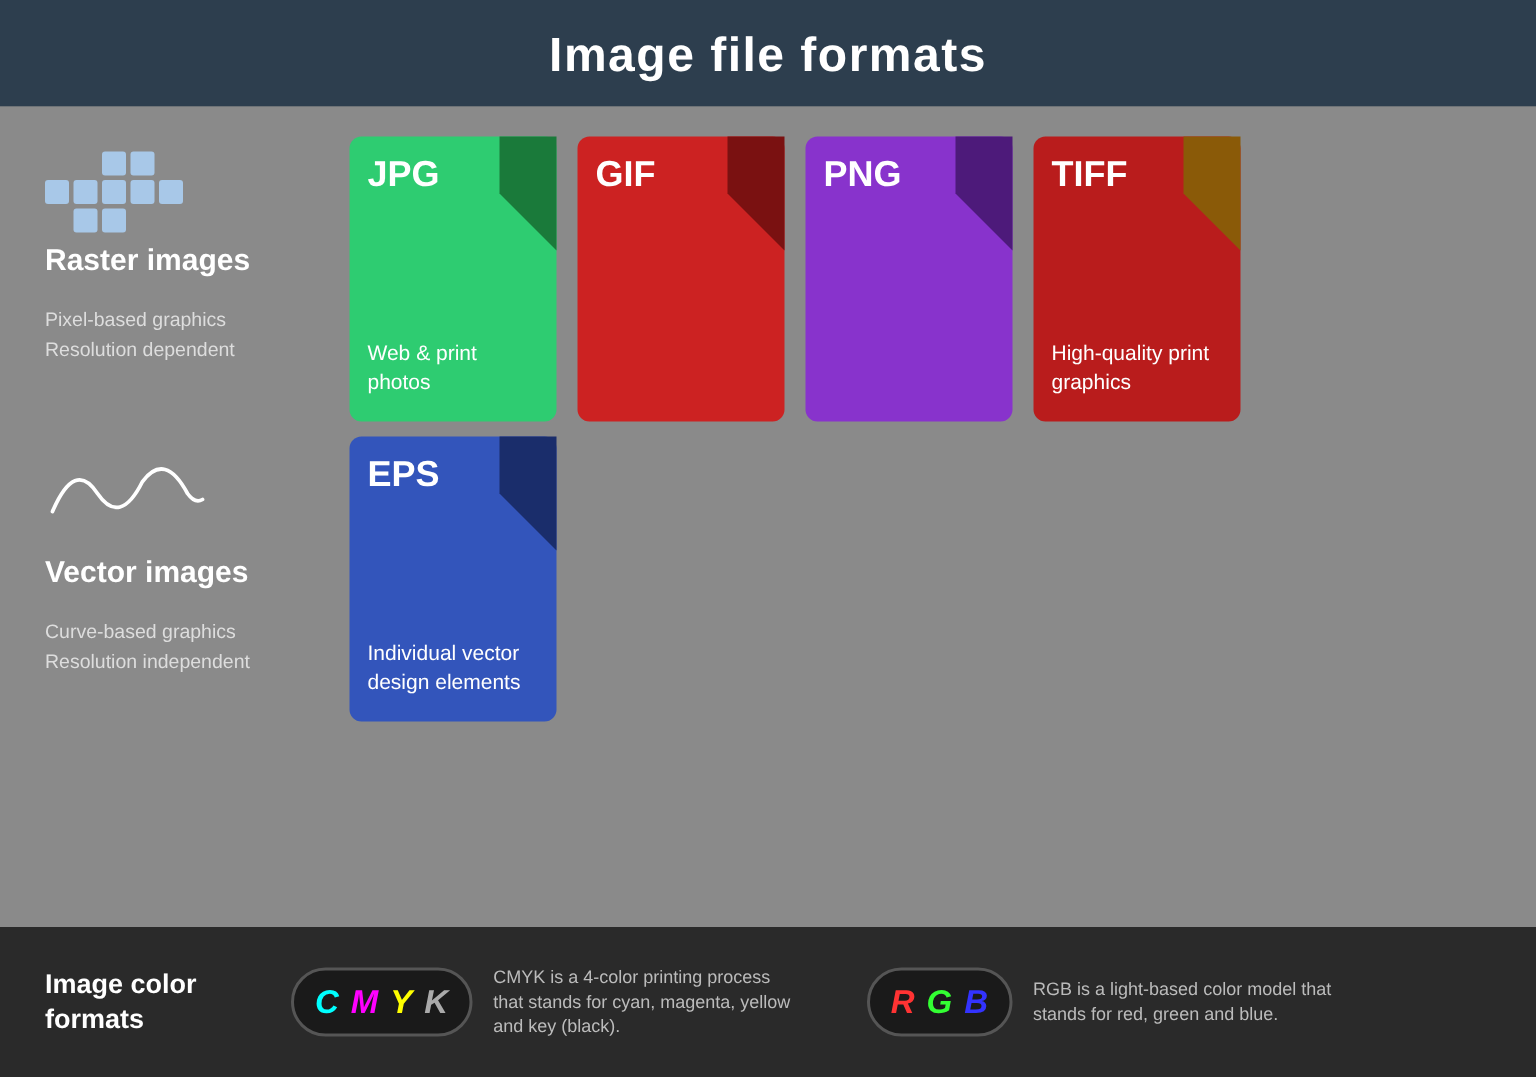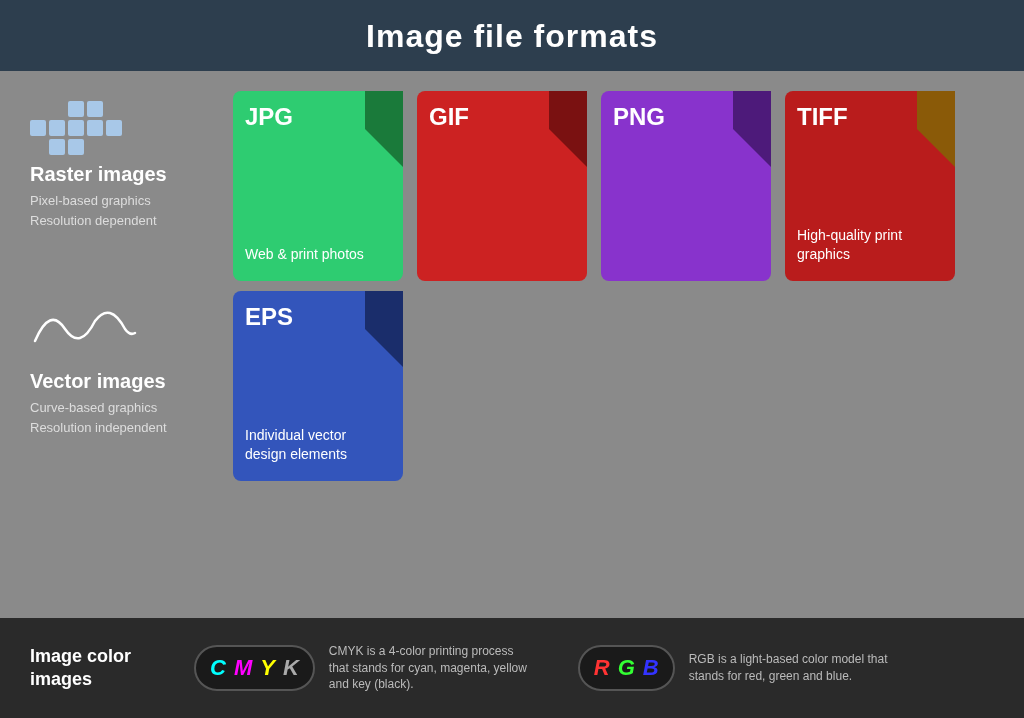--- a/index.html
+++ b/index.html
@@ -59,20 +59,21 @@
     .section-label h2 {
       color: white;
       font-size: 20px;
       font-weight: bold;
       margin-bottom: 5px;
     }
     .section-label p {
       color: #ddd;
       font-size: 13px;
       line-height: 1.5;
+      margin-top: 12px;
     }
 
     
     .raster-icon {
       display: grid;
       grid-template-columns: repeat(5, 16px);
       grid-template-rows: repeat(3, 16px);
       gap: 3px;
       margin-bottom: 10px;
       margin-top: 5px;
@@ -92,21 +93,21 @@
     
     .cards-area {
       display: flex;
       flex-direction: row;
       gap: 14px;
       flex: 1;
     }
 
     
     .file-card {
-      width: 170px;
+      width: 138px;
       height: 190px;
       border-radius: 8px 8px 8px 8px;
       position: relative;
       display: flex;
       flex-direction: column;
       justify-content: space-between;
       padding: 12px 12px 16px 12px;
       overflow: visible;
     }
 
@@ -292,21 +293,21 @@
       <div class="file-card card-eps">
         <span class="card-title">EPS</span>
         <span class="card-desc">Individual vector design elements</span>
       </div>
     </div>
   </div>
 
 </div>
 
 <div id="footer">
-  <div class="footer-title">Image color images</div>
+  <div class="footer-title">Image color formats</div>
 
   <div class="color-format-block">
     <div class="color-badge">
       <span class="color-letter cyan">C</span>
       <span class="color-letter magenta">M</span>
       <span class="color-letter yellow">Y</span>
       <span class="color-letter key">K</span>
     </div>
     <p class="format-desc">CMYK is a 4-color printing process that stands for cyan, magenta, yellow and key (black).</p>
   </div>

